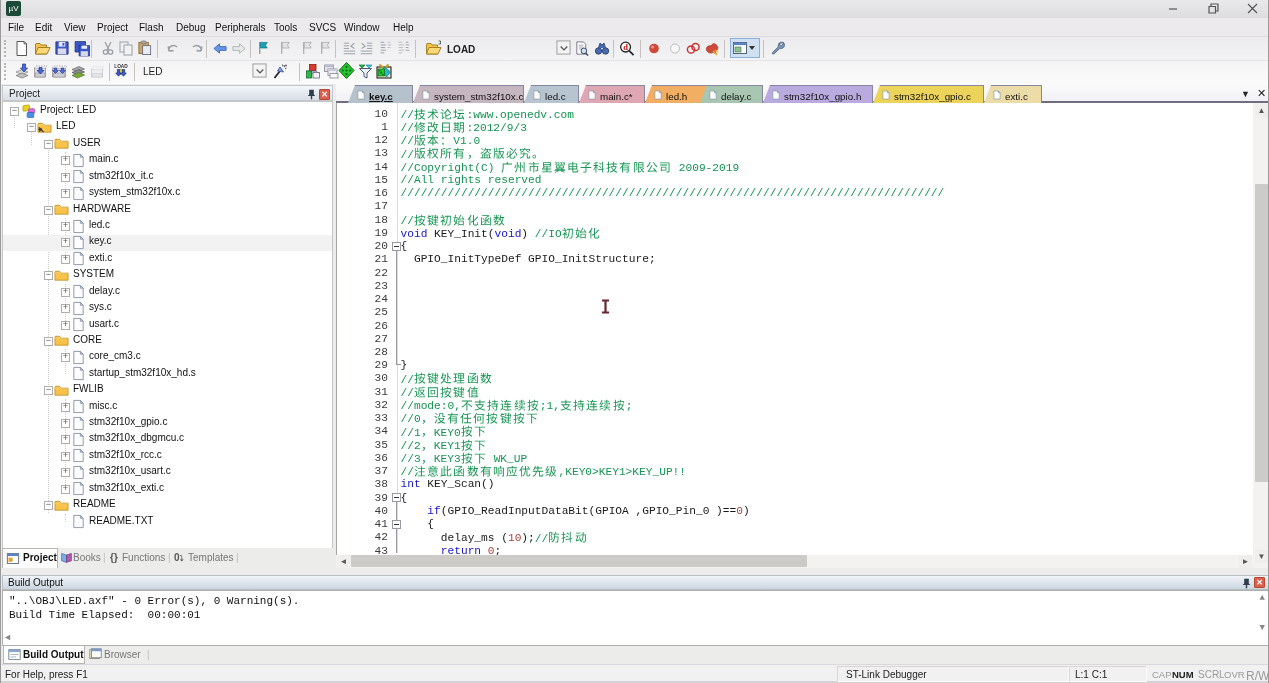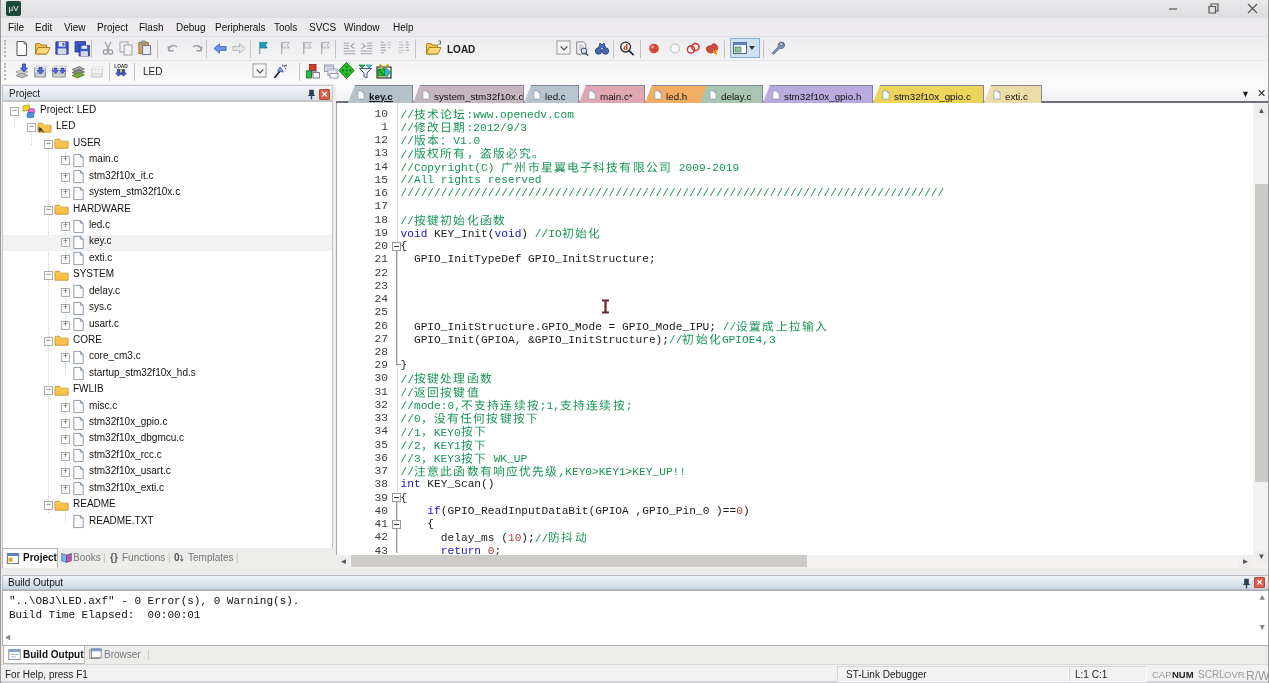--- a/index.html
+++ b/index.html
@@ -959,43 +959,21 @@
             </svg></span></div>
 <div class="no" style="top:137.0px">20</div>
 <div class="cl" style="top:137.0px">{</div>
 <div class="no" style="top:150.3px">21</div>
 <div class="cl" style="top:150.3px">  GPIO_InitTypeDef GPIO_InitStructure;</div>
 <div class="no" style="top:163.5px">22</div>
 <div class="no" style="top:176.7px">23</div>
 <div class="no" style="top:190.0px">24</div>
 <div class="no" style="top:203.2px">25</div>
 <div class="no" style="top:216.5px">26</div>
-<div class="cl" style="top:216.5px">  GPIO_InitStructure.GPIO_Mode = GPIO_Mode_IPU; <span class="g">//<svg class="j">
-              <use href="#u8BBE"></use>
-            </svg><svg class="j">
-              <use href="#u7F6E"></use>
-            </svg><svg class="j">
-              <use href="#u6210"></use>
-            </svg><svg class="j">
-              <use href="#u4E0A"></use>
-            </svg><svg class="j">
-              <use href="#u62C9"></use>
-            </svg><svg class="j">
-              <use href="#u8F93"></use>
-            </svg><svg class="j">
-              <use href="#u5165"></use>
-            </svg></span></div>
 <div class="no" style="top:229.7px">27</div>
-<div class="cl" style="top:229.7px">  GPIO_Init(GPIOA, &amp;GPIO_InitStructure);<span class="g">//<svg class="j">
-              <use href="#u521D"></use>
-            </svg><svg class="j">
-              <use href="#u59CB"></use>
-            </svg><svg class="j">
-              <use href="#u5316"></use>
-            </svg>GPIOE4,3</span></div>
 <div class="no" style="top:243.0px">28</div>
 <div class="no" style="top:256.2px">29</div>
 <div class="cl" style="top:256.2px">}</div>
 <div class="no" style="top:269.4px">30</div>
 <div class="cl" style="top:269.4px"><span class="g">//<svg class="j">
               <use href="#u6309"></use>
             </svg><svg class="j">
               <use href="#u952E"></use>
             </svg><svg class="j">
               <use href="#u5904"></use>

